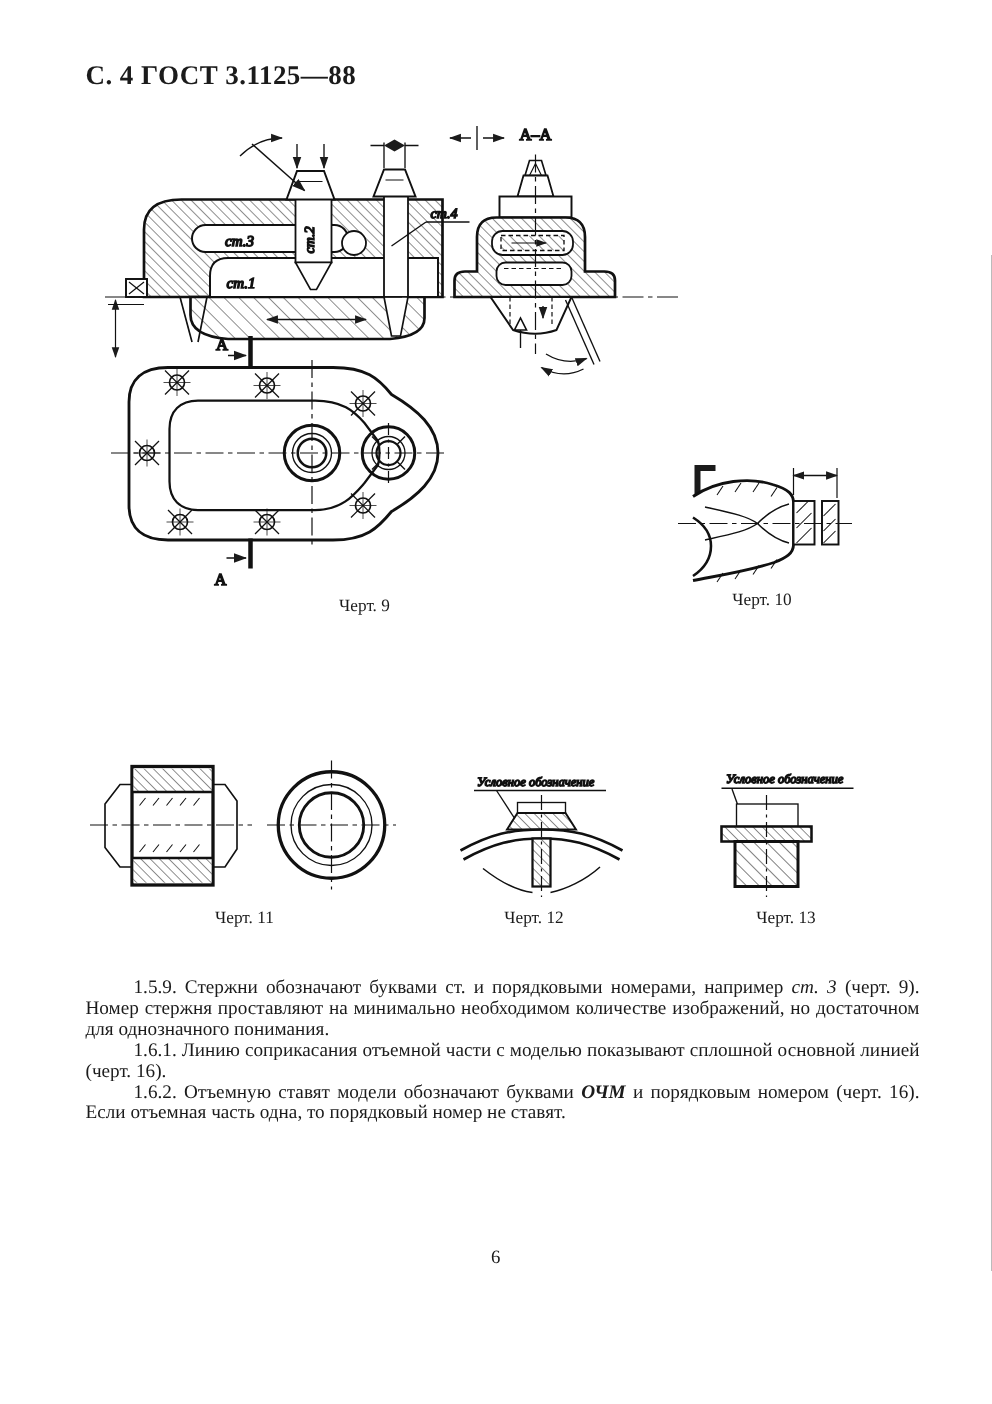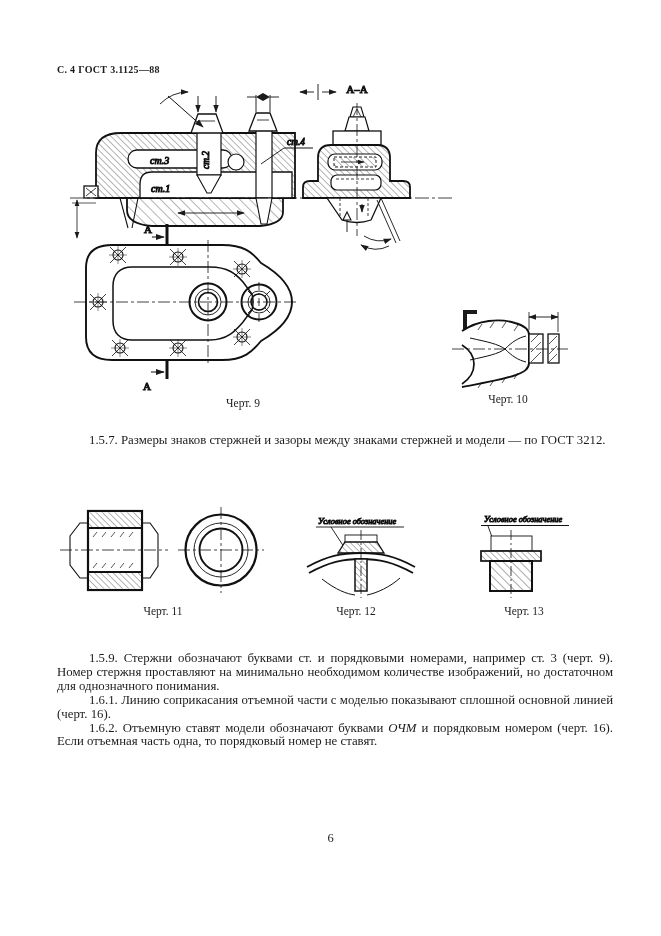--- a/index.html
+++ b/index.html
@@ -1,25 +1,25 @@
 <!DOCTYPE html>
 <html><head>
 <meta charset="utf-8">
 <style>
   html,body{margin:0;padding:0;background:#888;}
   .page{
     position:relative;width:661px;height:936px;background:#ffffff;
     font-family:"Liberation Serif", serif;color:#1b1b1b;overflow:hidden;
   }
-  .hdr{position:absolute;left:57px;top:40px;font-weight:bold;font-size:10px;letter-spacing:.3px;margin-top:24px;}
+  .hdr{position:absolute;left:57px;top:40px;font-weight:bold;font-size:18px;letter-spacing:.3px;}
   .txtblock{position:absolute;left:57px;width:556px;font-size:12.8px;line-height:13.9px;text-align:justify;}
   .txtblock p{margin:0;text-indent:32px;}
   .bold{font-weight:bold;}
-  .em{}
-  .bem{font-style:italic;font-weight:normal;}
+  .em{font-style:italic;}
+  .bem{font-style:italic;font-weight:bold;}
   .pagenum{position:absolute;left:0;top:831px;width:661px;text-align:center;font-size:12.5px;}
   svg{position:absolute;}
   svg text{font-family:"Liberation Serif", serif;fill:#1b1b1b;}
   .cap{font-size:11.5px;}
   .lbl{font-style:italic;font-size:10px;}
   .lbl-s{font-style:italic;font-size:9.3px;}
   .callout{font-style:italic;font-size:8.4px;}
   .secA{font-size:11px;}
 </style>
 </head>
@@ -253,21 +253,20 @@
         </g>
       <line x1="452" y1="349" x2="568" y2="349" stroke-width="0.8" stroke-dasharray="12 3 3 3"></line>
       <line x1="529" y1="330" x2="529" y2="312" stroke-width="0.8"></line>
       <line x1="558" y1="332" x2="558" y2="312" stroke-width="0.8"></line>
       <line x1="529" y1="317" x2="558" y2="317" stroke-width="0.9" marker-start="url(#arr)" marker-end="url(#arr)"></line>
     </g>
     <text class="cap" x="508" y="403" text-anchor="middle">Черт. 10</text>
   </svg>
 
   <div class="txtblock" style="top:434px">
-    <p>1.5.7. Размеры знаков стержней и зазоры между знаками стержней и модели — по ГОСТ 3212.</p>
   </div>
 
   <svg style="left:55px;top:505px" width="530" height="120" viewBox="55 505 530 120">
     <defs>
       <pattern id="ht2" width="4.4" height="4.4" patternUnits="userSpaceOnUse" patternTransform="rotate(-45)">
         <rect width="4.4" height="4.4" fill="#ffffff"></rect>
         <line x1="0" y1="0" x2="0" y2="4.4" stroke="#2a2a2a" stroke-width="0.7"></line>
       </pattern>
       <pattern id="ht3" width="6" height="6" patternUnits="userSpaceOnUse" patternTransform="rotate(-45)">
         <rect width="6" height="6" fill="#ffffff"></rect>

